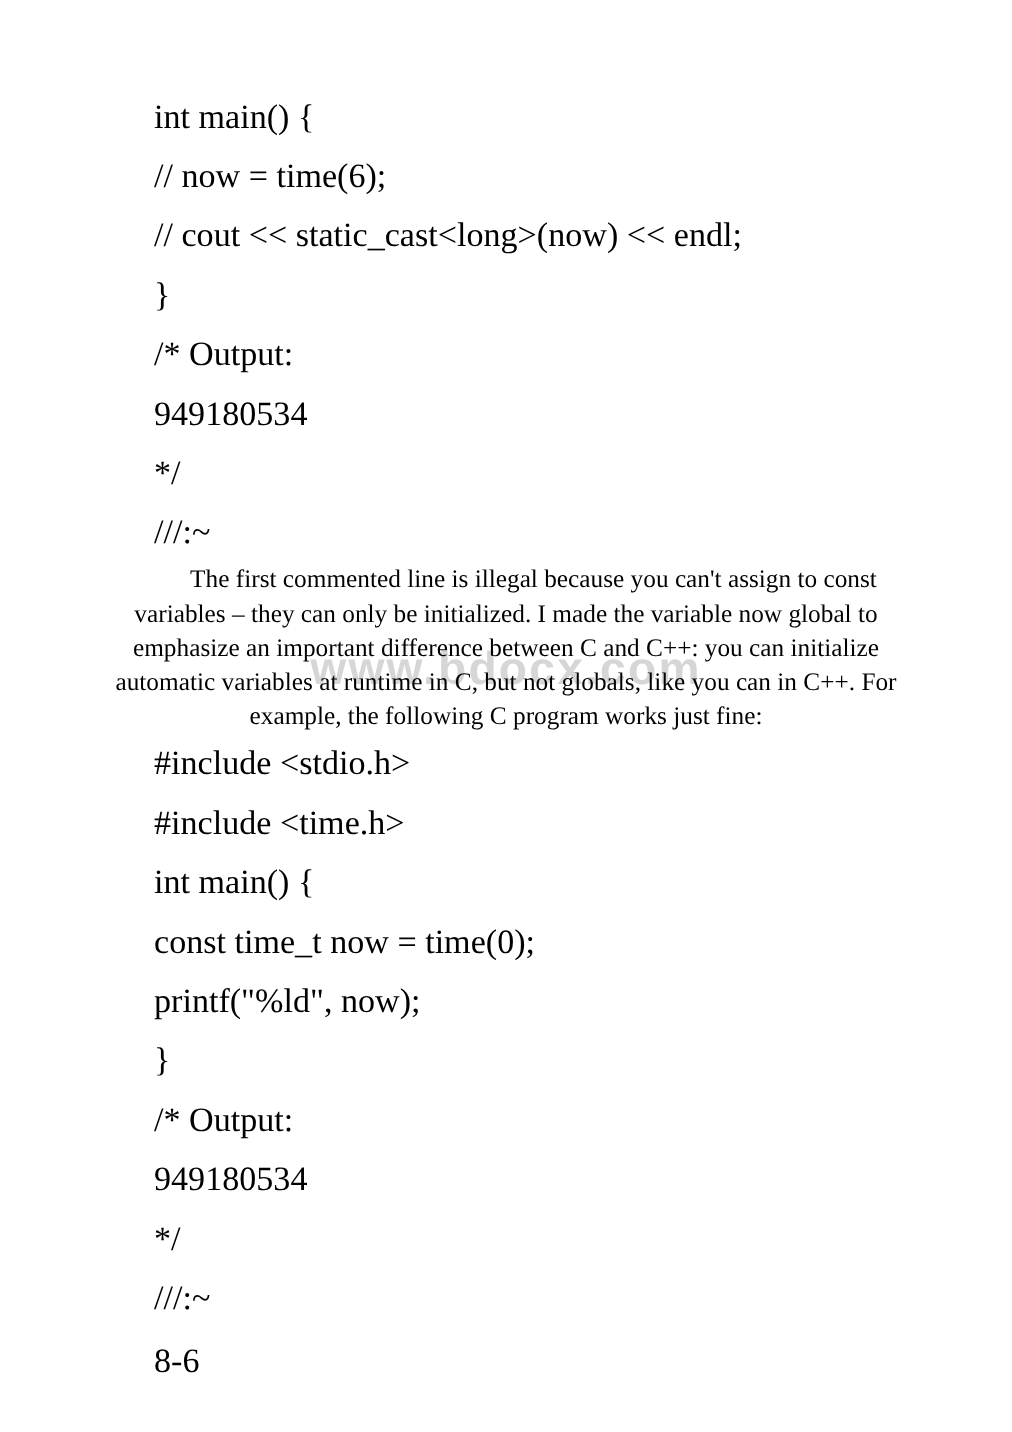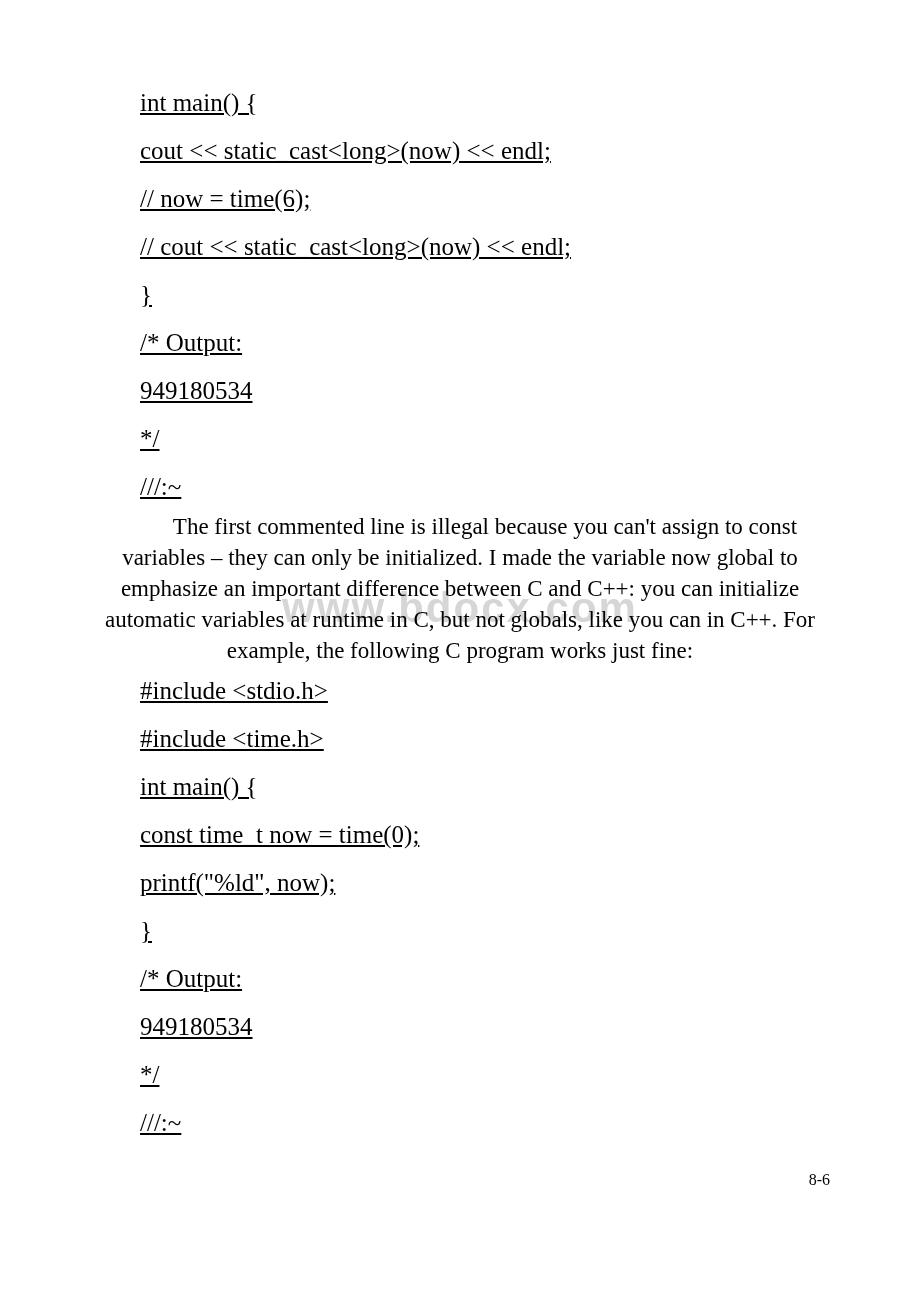--- a/index.html
+++ b/index.html
@@ -11,44 +11,42 @@
       width: 920px;
       min-height: 1302px;
       background: #ffffff;
       font-family: "Times New Roman", Times, serif;
       color: #000000;
       padding: 90px 90px 60px 90px;
       position: relative;
     }
     .code-block {
       padding-left: 50px;
-      font-size: 25px;
+      font-size: 31px;
       line-height: 1.0;
-      text-decoration: underline;
     }
     .code-line {
       margin-bottom: 23px;
     }
     .code-line:last-child {
       margin-bottom: 0;
     }
     .para {
       font-size: 23px;
       line-height: 1.35;
       margin-bottom: 12px;
       text-align: center;
     }
     .para-indent {
       text-indent: 50px;
     }
     .section-label {
       padding-left: 50px;
-      font-size: 16px;
-      margin-top: 24px;
-      text-align: right;
+      font-size: 31px;
+      margin-top: 12px;
     }
     .watermark {
       position: absolute;
       top: 584px;
       left: 0;
       width: 920px;
       text-align: center;
       font-family: Arial, Helvetica, sans-serif;
       font-size: 42px;
       font-weight: bold;
@@ -67,21 +65,20 @@
   </style>
 </head>
 <body>
 
 <div class="watermark">www.bdocx.com</div>
 
 <div class="content">
 
   <div class="code-block">
     <div class="code-line">int main() {</div>
-    <div class="code-line"> cout &lt;&lt; static_cast&lt;long&gt;(now) &lt;&lt; endl;</div>
     <div class="code-line">// now = time(6);</div>
     <div class="code-line">// cout &lt;&lt; static_cast&lt;long&gt;(now) &lt;&lt; endl;</div>
     <div class="code-line">}</div>
     <div class="code-line">/* Output:</div>
     <div class="code-line">949180534</div>
     <div class="code-line">*/</div>
     <div class="code-line">///:~</div>
   </div>
 
   <div class="spacer"></div>

